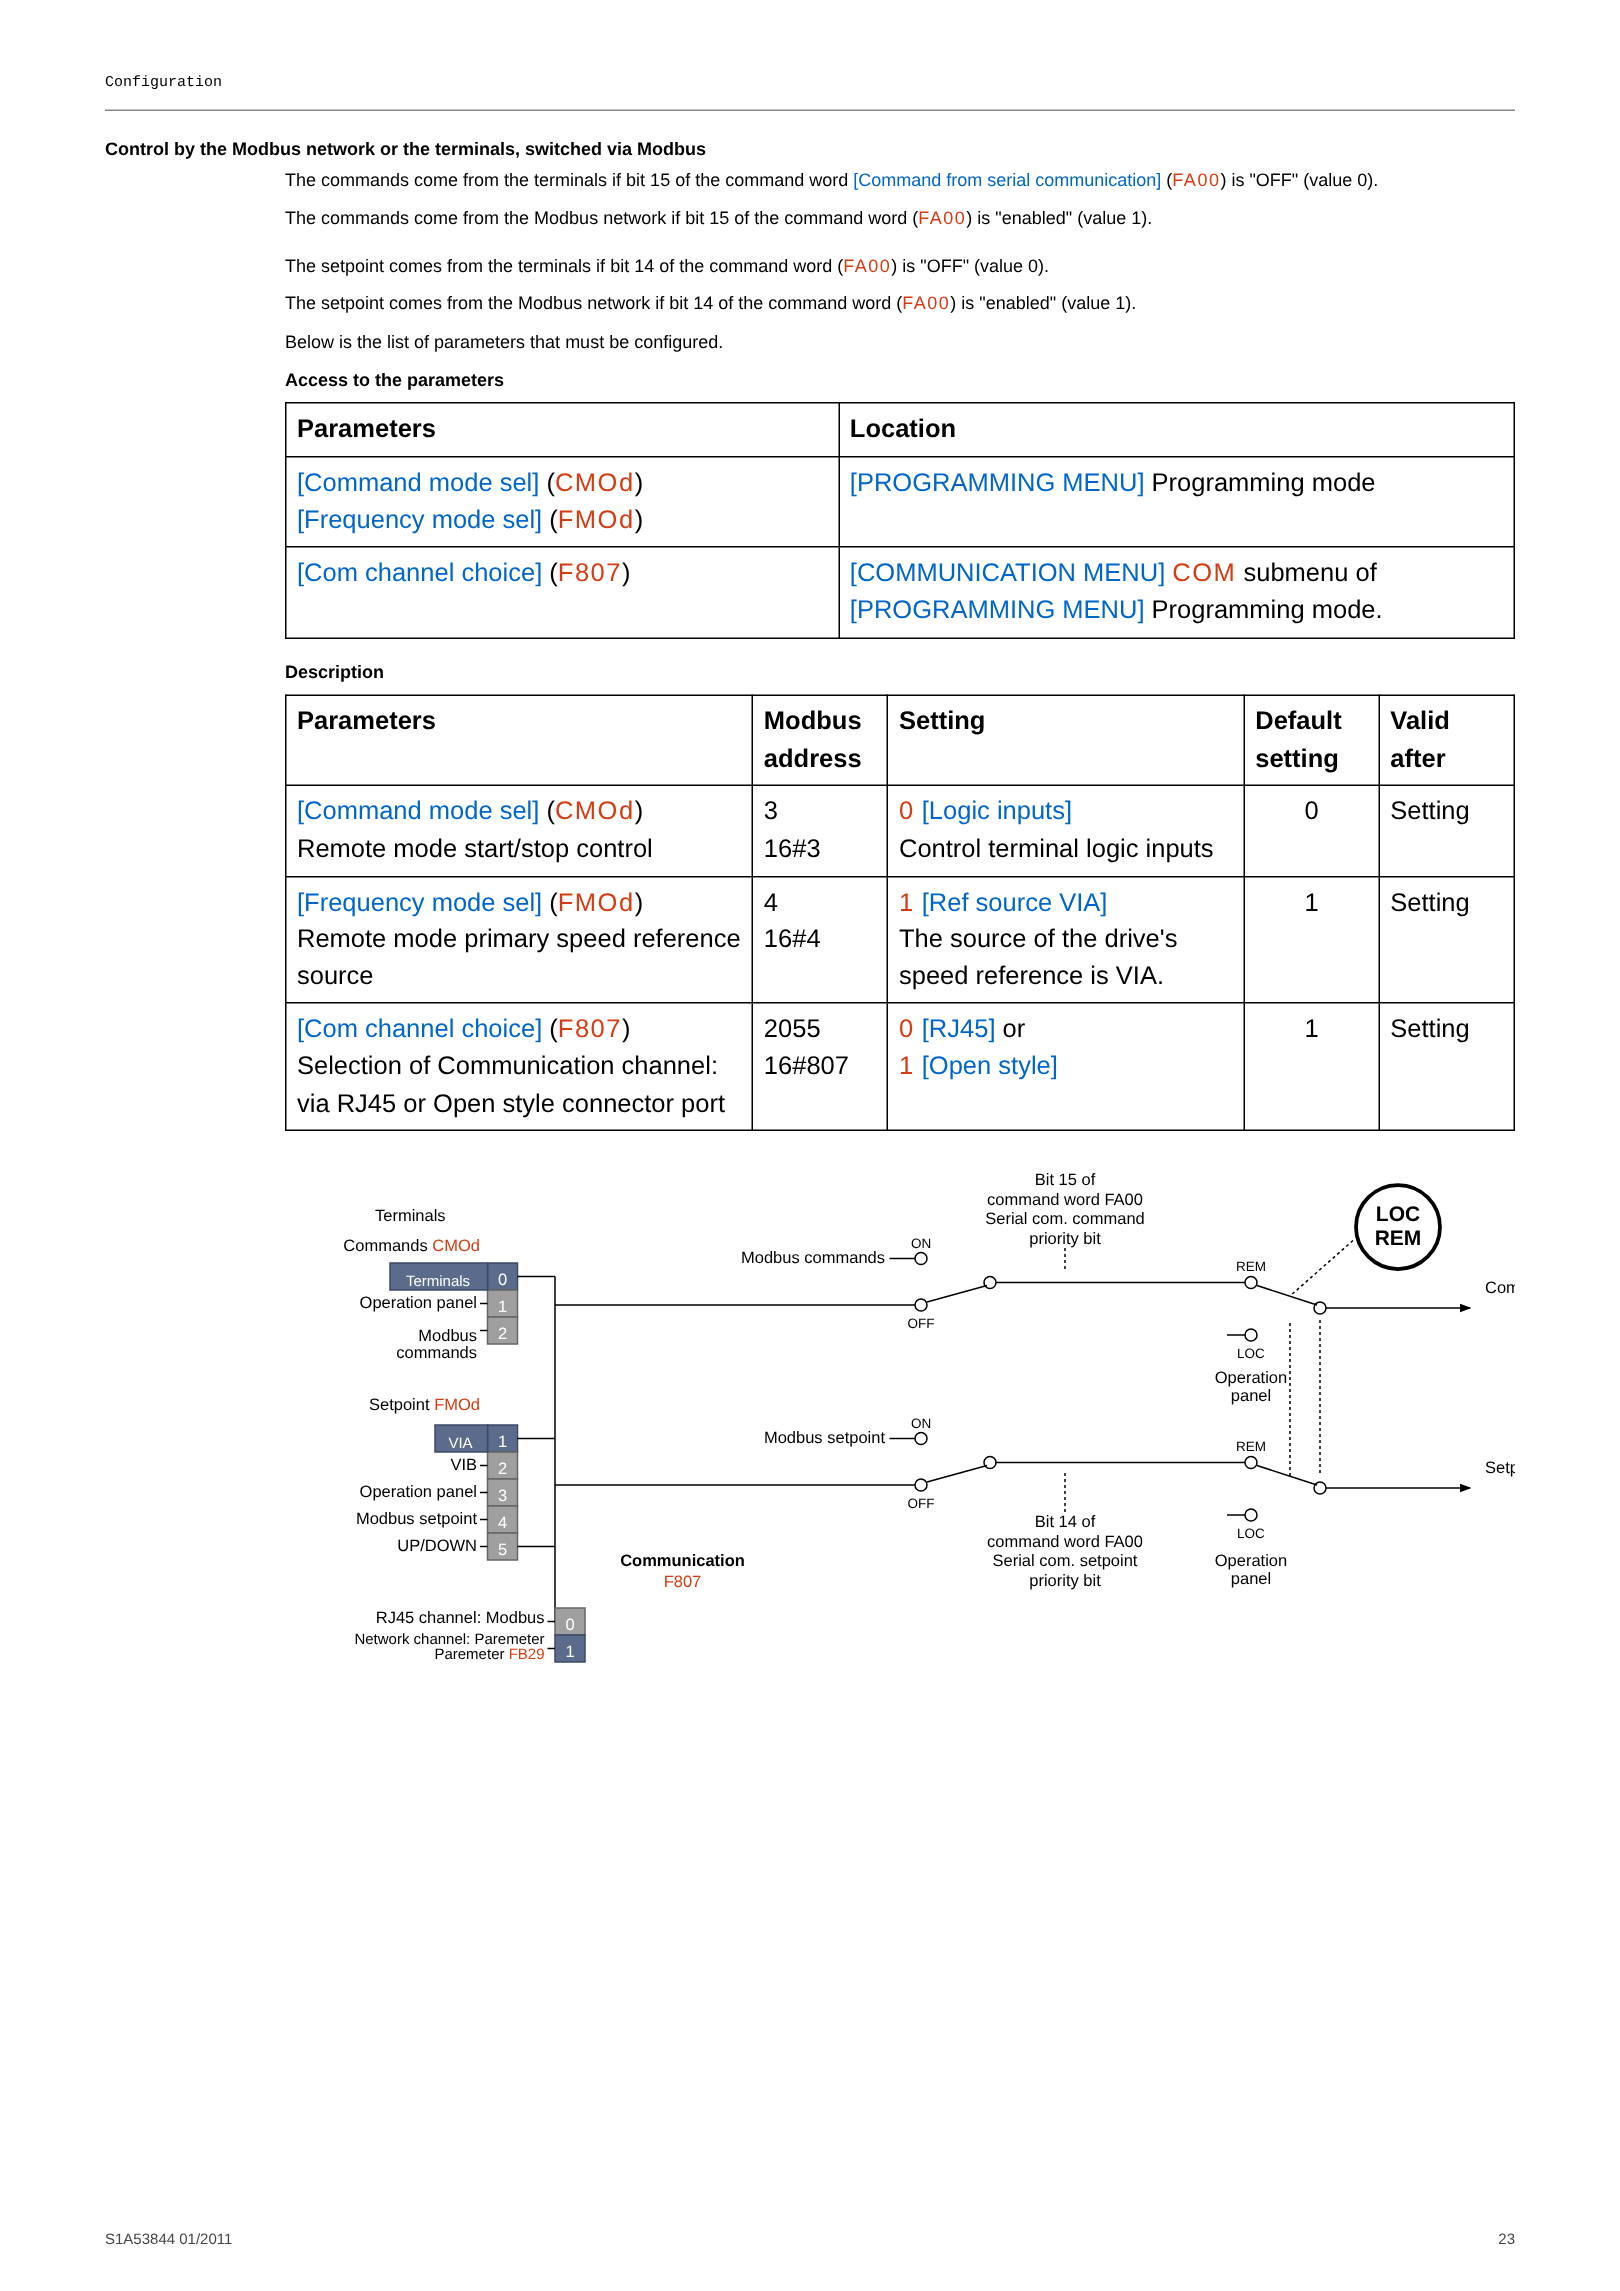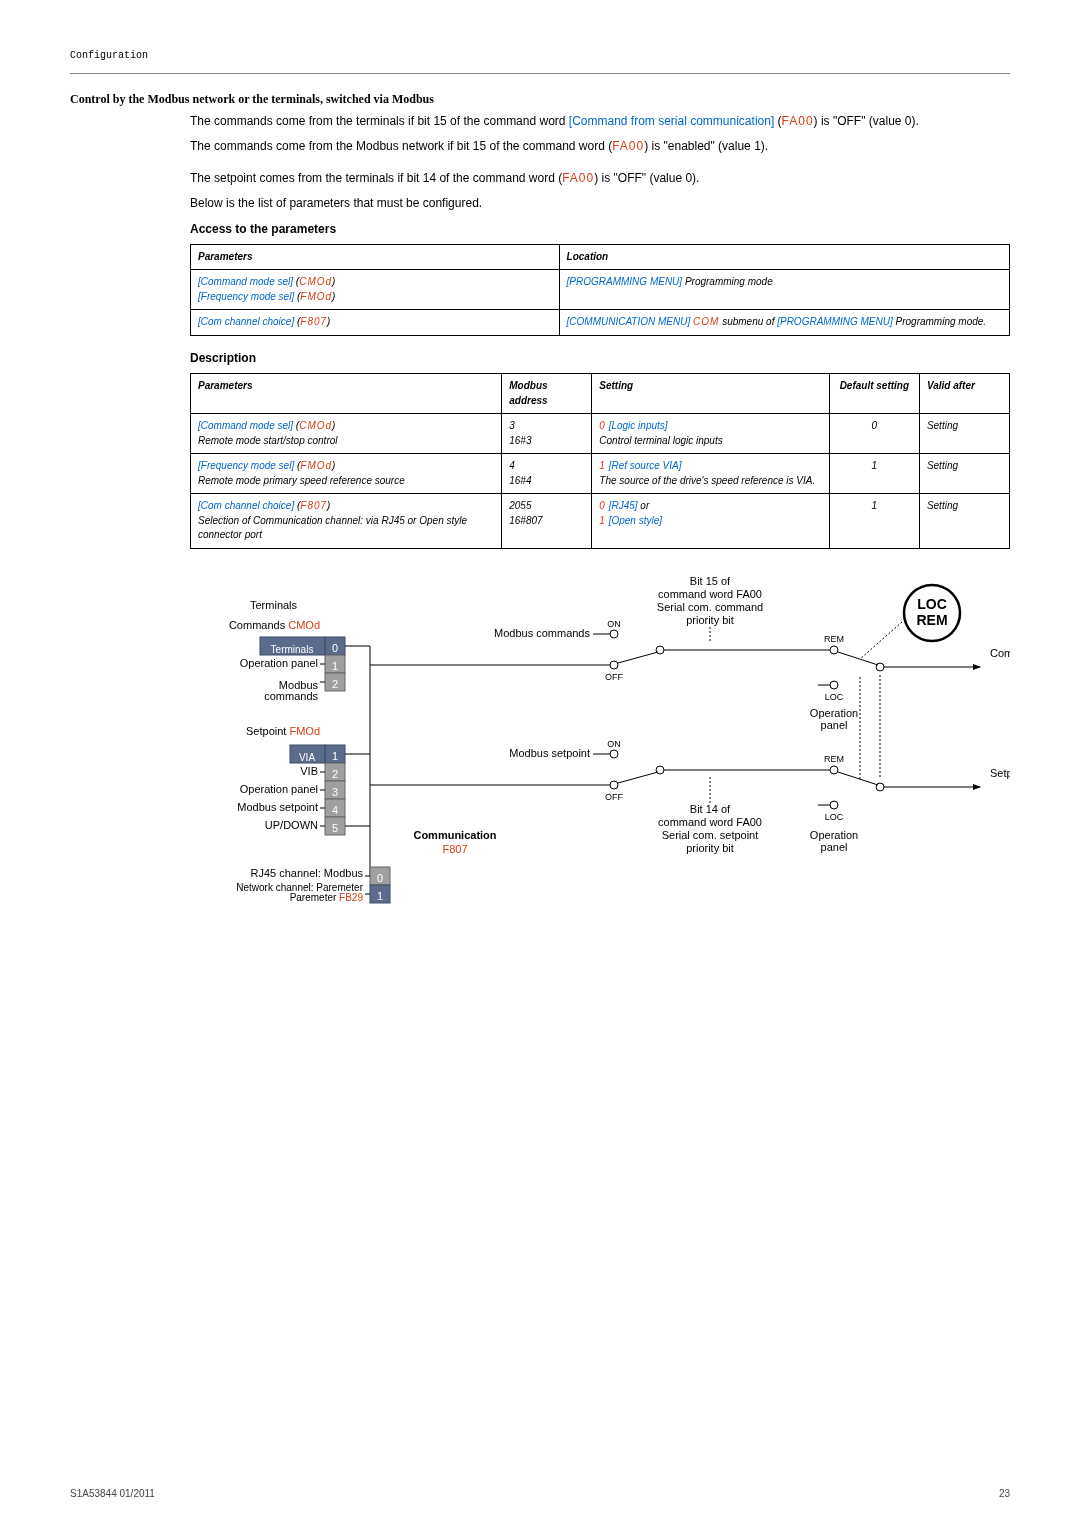--- a/index.html
+++ b/index.html
@@ -17,39 +17,37 @@
     font-size: 10px;
     padding-bottom: 12px;
     border-bottom: 1px solid #888;
     margin-bottom: 18px;
     font-family: Liberation Mono, monospace;
   }
   .section-title {
     font-weight: bold;
     font-size: 12px;
     margin: 4px 0 6px 0;
-    font-family: Liberation Serif, serif;
   }
   .body-text {
     margin-left: 120px;
     margin-bottom: 10px;
     line-height: 1.45;
   }
   .body-text p { margin: 0 0 8px 0; }
   .param-link { color: #0066cc; }
   .param-code { color: #d63b12; font-family: Arial; letter-spacing: 1px; }
   .sub-title {
     font-weight: bold;
     margin: 6px 0 6px 0;
   }
   table.access-table, table.desc-table {
     border-collapse: collapse;
     width: 100%;
-    font-size: 10px;
-    font-style: italic;
+    font-size: 17px;
   }
   table.access-table th, table.access-table td,
   table.desc-table th, table.desc-table td {
     border: 1px solid #000;
     padding: 5px 7px;
     text-align: left;
     vertical-align: top;
   }
   table.access-table th, table.desc-table th { font-weight: bold; }
   .footer {
@@ -89,20 +87,23 @@
   <p>
     <span>The commands come from the terminals if bit 15 of the command word </span><span class="param-link">[Command from serial communication]</span>
     (<span class="param-code">FA00</span>)<span> is "OFF" (value 0).</span>
   </p>
   <p>
     <span>The commands come from the Modbus network if bit 15 of the command word (</span><span class="param-code">FA00</span><span>) is "enabled" (value 1).</span>
   </p>
   <p style="margin-top:14px">
     <span>The setpoint comes from the terminals if bit 14 of the command word (</span><span class="param-code">FA00</span><span>) is "OFF" (value 0).</span>
   </p>
+  <p>
+    <span>The setpoint comes from the Modbus network if bit 14 of the command word (</span><span class="param-code">FA00</span><span>) is "enabled" (value 1).</span>
+  </p>
   <p style="">Below is the list of parameters that must be configured.</p>
 
   <div class="sub-title">Access to the parameters</div>
   <table class="access-table">
     <tbody>
         <tr>
       <th style="width:45%">Parameters</th>
       <th>Location</th>
     </tr>
     <tr>
@@ -130,21 +131,21 @@
   </tbody>
     </table>
 
   <div class="sub-title" style="margin-top:14px">Description</div>
   <table class="desc-table">
     <tbody>
         <tr>
       <th style="width:38%">Parameters</th>
       <th style="width:11%">Modbus address</th>
       <th style="width:29%">Setting</th>
-      <th style="width:11%;text-align:center">Default setting</th>
+      <th style="width:11%;text-align:left">Default setting</th>
       <th style="width:11%">Valid after</th>
     </tr>
     <tr>
       <td><span class="param-link">[Command mode sel]</span> (<span class="param-code">CMOd</span>)<br><span>Remote mode start/stop control</span></td>
       <td><span>3</span><br><span>16#3</span></td>
       <td><span class="param-code">0</span> <span class="param-link">[Logic inputs]</span><br><span>Control terminal logic inputs</span></td>
       <td style="text-align:center">0</td>
       <td>Setting</td>
     </tr>
     <tr>

